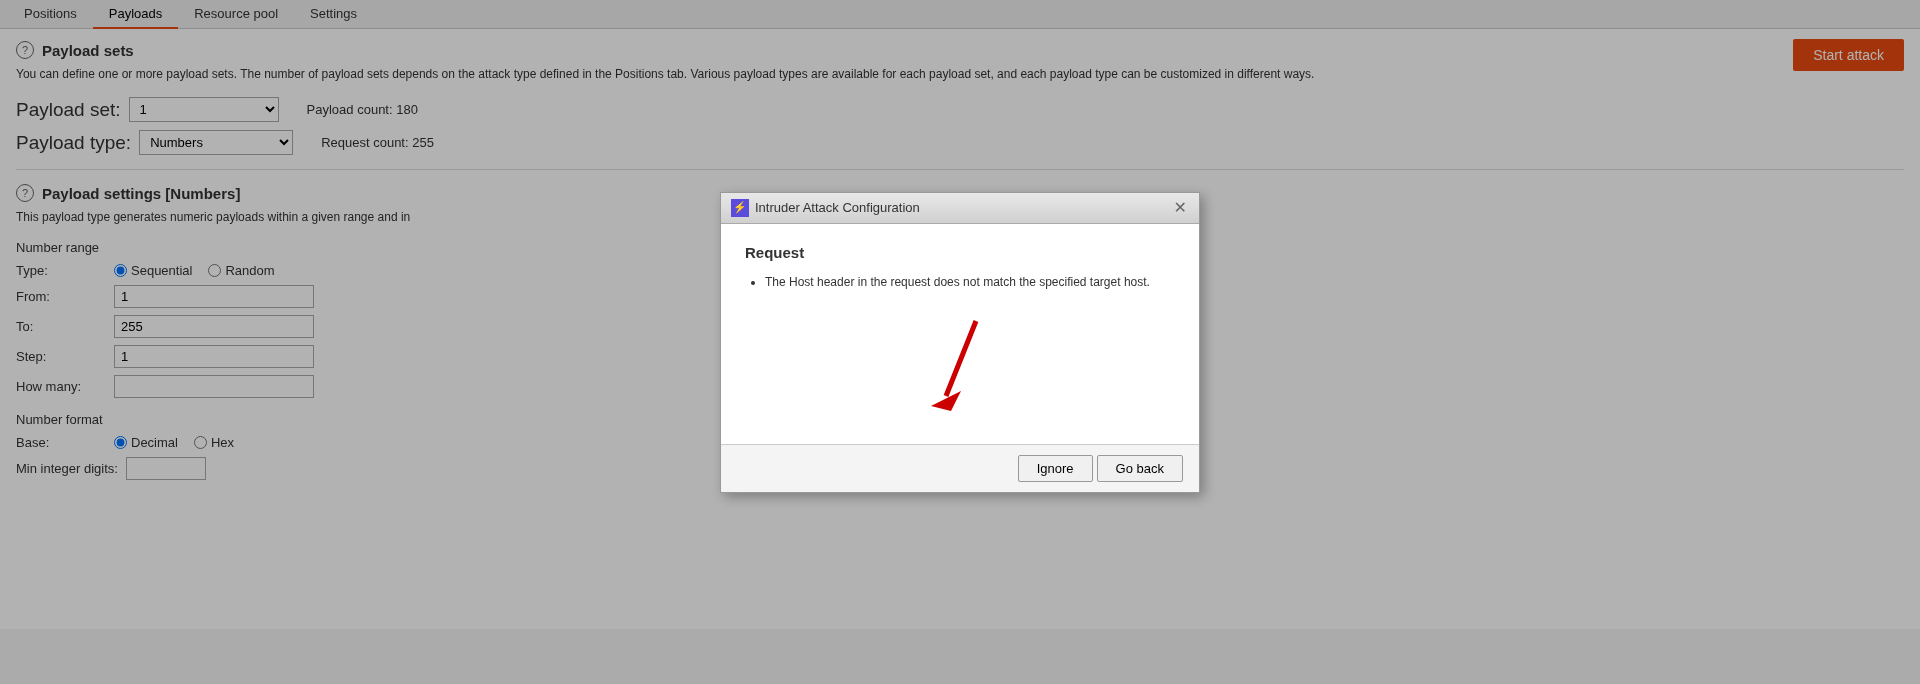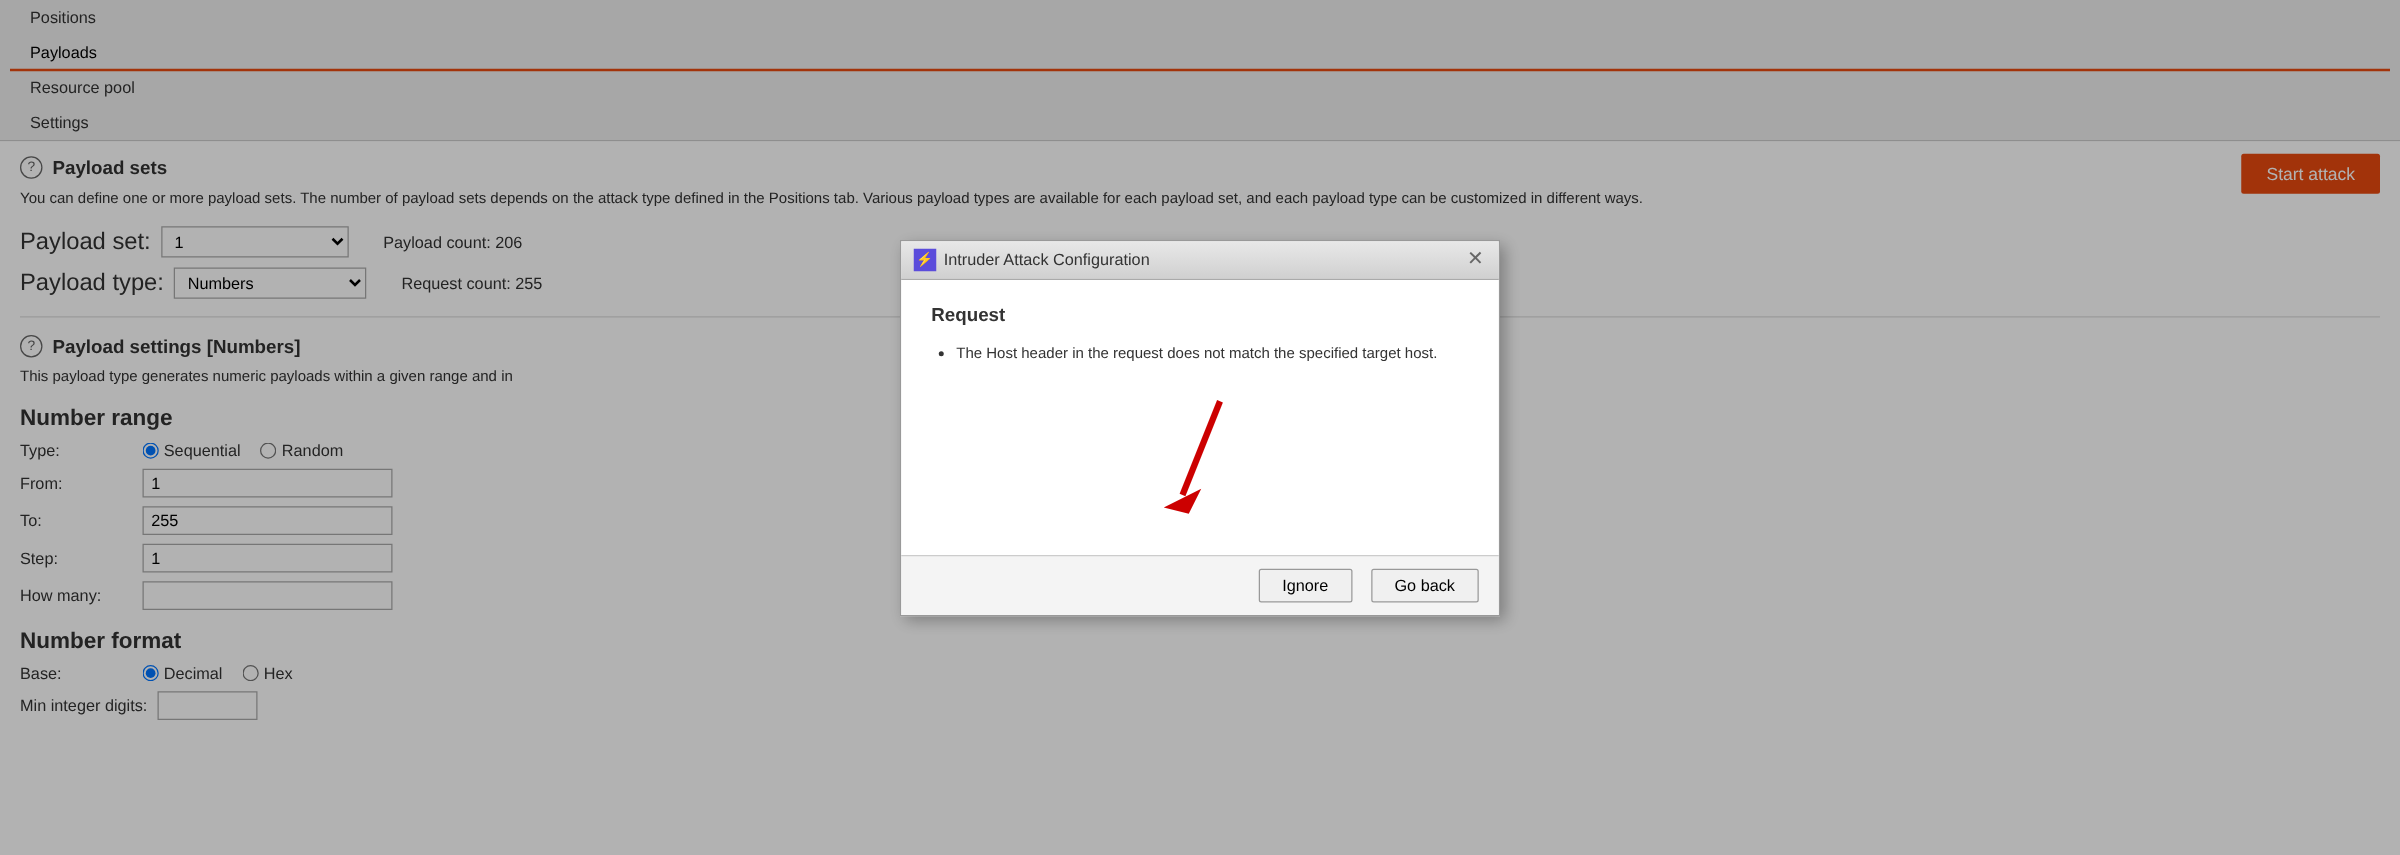--- a/index.html
+++ b/index.html
@@ -9,21 +9,20 @@
       background: #f5f5f5;
       color: #333;
     }
 
     
     .tabs {
       display: flex;
       background: #f0f0f0;
       border-bottom: 1px solid #ccc;
       padding: 0 8px;
-      flex-direction: column;
     }
     .tab {
       padding: 6px 16px;
       cursor: pointer;
       font-size: 13px;
       color: #333;
       border-bottom: 2px solid transparent;
       margin-bottom: -1px;
     }
     .tab.active {
@@ -104,22 +103,22 @@
       margin: 14px 0;
     }
 
     
     .settings-section {
       margin-top: 4px;
     }
 
     
     .sub-section-title {
-      font-size: 18px;
-      font-weight: bold;
+      font-size: 13px;
+      font-weight: normal;
       margin-bottom: 8px;
     }
 
     .field-row {
       display: flex;
       align-items: center;
       gap: 8px;
       margin-bottom: 7px;
     }
     .field-label {
@@ -239,21 +238,21 @@
       margin-bottom: 6px;
     }
 
     .modal-footer {
       background: #f4f4f4;
       border-top: 1px solid #ccc;
       padding: 10px 16px;
       display: flex;
       align-items: center;
       justify-content: flex-end;
-      gap: 15px;
+      gap: 4px;
     }
     .modal-btn {
       padding: 5px 18px;
       font-size: 13px;
       border: 1px solid #999;
       background: #f0f0f0;
       cursor: pointer;
       border-radius: 2px;
     }
     .modal-btn.primary {
@@ -282,21 +281,21 @@
     <div class="help-icon">?</div>
     <span class="section-title">Payload sets</span>
   </div>
   <p class="section-desc">You can define one or more payload sets. The number of payload sets depends on the attack type defined in the Positions tab. Various payload types are available for each payload set, and each payload type can be customized in different ways.</p>
 
   <div class="form-row">
     <span class="form-label">Payload set:</span>
     <select class="form-select">
       <option>1</option>
     </select>
-    <span class="count-label">Payload count: 206</span>
+    <span class="count-label">Payload count: 180</span>
   </div>
   <div class="form-row">
     <span class="form-label">Payload type:</span>
     <select class="form-select">
       <option>Numbers</option>
       <option>Simple list</option>
       <option>Runtime file</option>
       <option>Custom iterator</option>
       <option>Character frobber</option>
       <option>Bit flipper</option>

